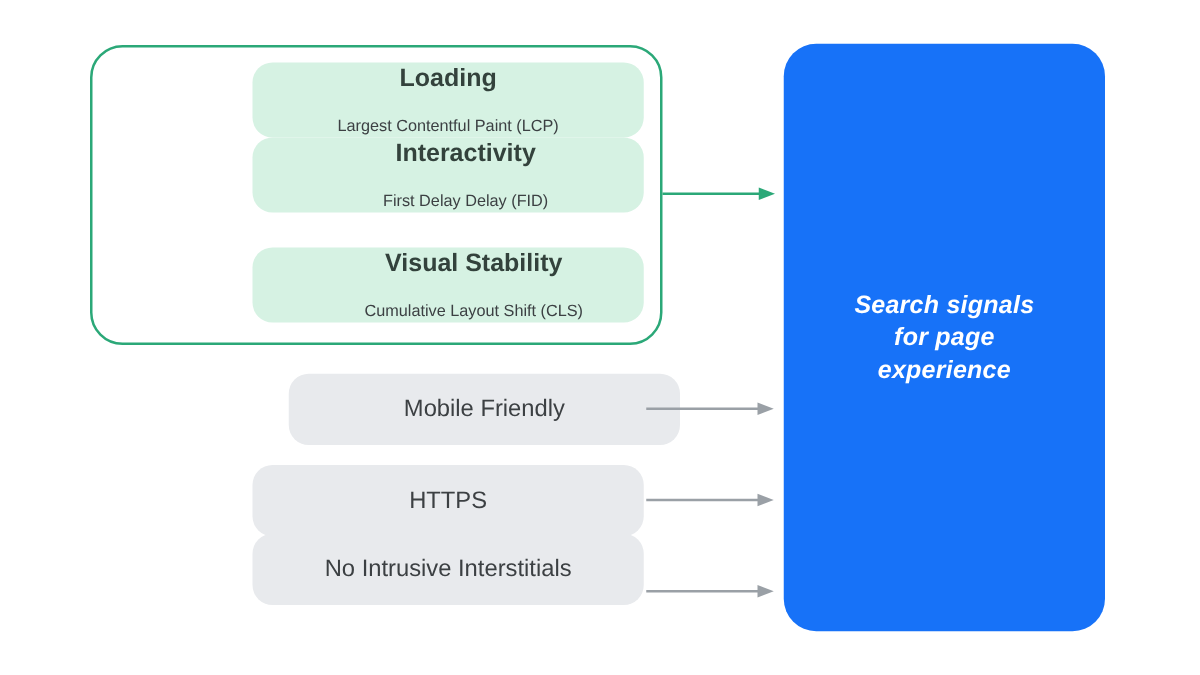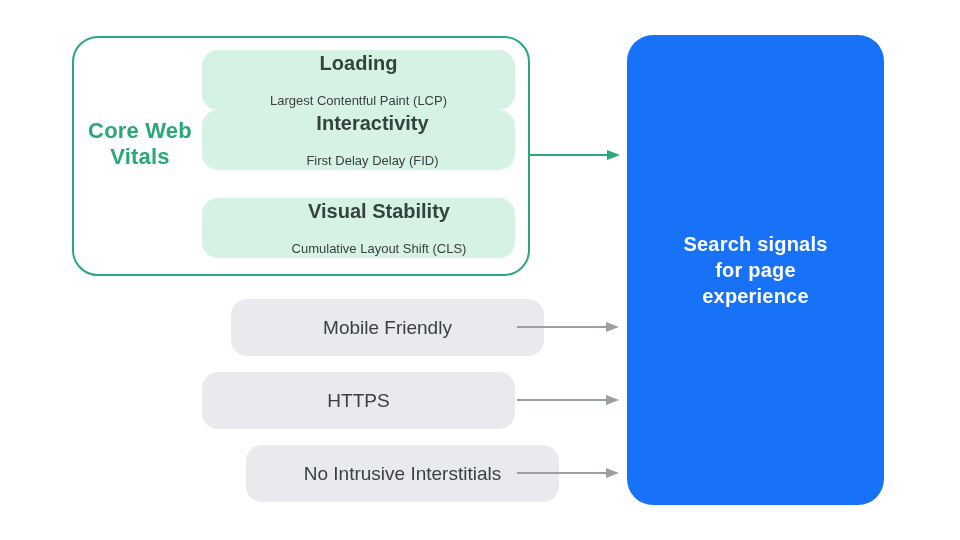--- a/index.html
+++ b/index.html
@@ -43,27 +43,27 @@
 
   
   .signal-card{
     position:absolute;left:202px;width:313px;height:57px;border-radius:16px;
     background:var(--gray-card);
     display:flex;align-items:center;justify-content:center;
     font-size:19px;font-weight:500;color:var(--dark-text);
   }
   .signal-mobile{top:299px;margin-left:29px;}
   .signal-https{top:372px;}
-  .signal-interstitials{top:445px;margin-left:44px;}
+  .signal-interstitials{top:427px;}
 
   
   .result-panel{
     position:absolute;left:627px;top:35px;width:257px;height:470px;
     border-radius:26px;background:var(--blue);
-    display:flex;align-items:center;justify-content:center;
+    display:flex;align-items:center;justify-content:center;font-style:italic;
   }
   .result-panel .panel-title{
     width:164px;text-align:center;color:var(--white);
     font-size:20px;font-weight:700;line-height:26px;letter-spacing:.2px;
   }
 
   
   .arrow{position:absolute;height:10px;}
   .arrow .shaft{position:absolute;left:0;right:9px;top:4px;height:2px;}
   .arrow .head{position:absolute;right:0;top:0;width:0;height:0;
@@ -77,21 +77,20 @@
   .arrow-https{left:517px;top:395px;width:102px;}
   .arrow-interstitials{left:517px;top:468px;width:102px;}
 </style>
 </head>
 <body>
 
 <div class="canvas">
 
   <div class="cwv-container"></div>
 
-  <div class="cwv-label">Core Web Vitals</div>
 
   <div class="metric-card metric-loading">
     <div class="title">Loading</div>
     <div class="subtitle">Largest Contentful Paint (LCP)</div>
   </div>
 
   <div class="metric-card metric-interactivity">
     <div class="title">Interactivity</div>
     <div class="subtitle">First Delay Delay (FID)</div>
   </div>

